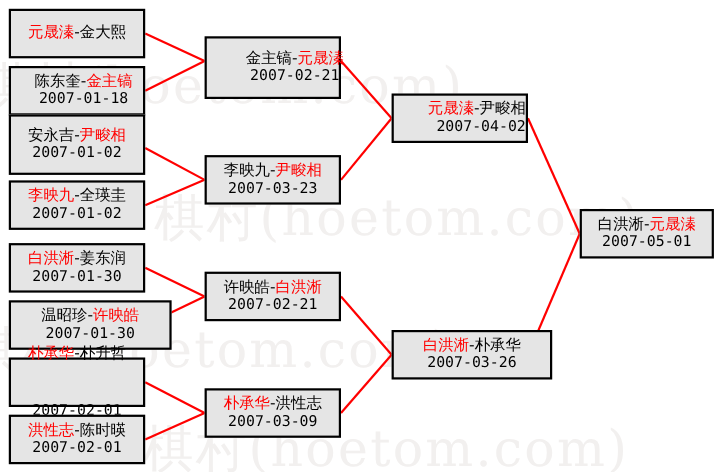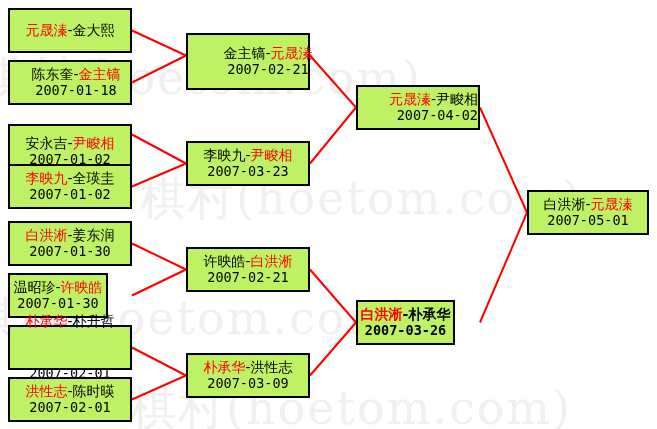--- a/index.html
+++ b/index.html
@@ -32,21 +32,21 @@
   .wm2{left:140px;  top:168px;}
   .wm3{left:-30px;  top:288px;}
   .wm4{left:130px;  top:378px;}
 
   .edges{position:absolute;left:0;top:0;z-index:2;}
 
   .match{
     position:absolute;
     box-sizing:border-box;
     border:2px solid #000000;
-    background:#bef264;
+    background:#e5e5e5;
     z-index:3;
     display:flex;
     flex-direction:column;
     align-items:center;
     justify-content:center;
     line-height:1.12;
   }
   .players{
     white-space:nowrap;
     font-size:14px;
@@ -95,33 +95,33 @@
   </svg>
 
   <div id="match-layer">
       <div class="match" style="left: 8px; top: 8px; width: 124px; height: 45px;">
         <div class="players"><span class="p-win">元晟溱</span><span class="sep">-</span><span class="p-lose">金大熙</span></div>
       </div>
       <div class="match" style="left: 8px; top: 60px; width: 124px; height: 45px; padding-left: 12px;">
         <div class="players"><span class="p-lose">陈东奎</span><span class="sep">-</span><span class="p-win">金主镐</span></div>
         <div class="date">2007-01-18</div>
       </div>
-      <div class="match" style="left: 8px; top: 124px; width: 124px; height: 55px;">
+      <div class="match" style="left: 8px; top: 104px; width: 124px; height: 55px;">
         <div class="players"><span class="p-lose">安永吉</span><span class="sep">-</span><span class="p-win">尹畯相</span></div>
         <div class="date">2007-01-02</div>
       </div>
       <div class="match" style="left: 8px; top: 164px; width: 124px; height: 45px;">
         <div class="players"><span class="p-win">李映九</span><span class="sep">-</span><span class="p-lose">全瑛圭</span></div>
         <div class="date">2007-01-02</div>
       </div>
       <div class="match" style="left: 8px; top: 221px; width: 124px; height: 45px;">
         <div class="players"><span class="p-win">白洪淅</span><span class="sep">-</span><span class="p-lose">姜东润</span></div>
         <div class="date">2007-01-30</div>
       </div>
-      <div class="match" style="left: 8px; top: 273px; width: 100px; height: 45px;">
+      <div class="match" style="left: 8px; top: 273px; width: 148px; height: 45px;">
         <div class="players"><span class="p-lose">温昭珍</span><span class="sep">-</span><span class="p-win">许映皓</span></div>
         <div class="date">2007-01-30</div>
       </div>
       <div class="match" style="left: 8px; top: 325px; width: 124px; height: 45px; gap: 36px;">
         <div class="players"><span class="p-win">朴承华</span><span class="sep">-</span><span class="p-lose">朴升哲</span></div>
         <div class="date">2007-02-01</div>
       </div>
       <div class="match" style="left: 8px; top: 377px; width: 124px; height: 45px;">
         <div class="players"><span class="p-win">洪性志</span><span class="sep">-</span><span class="p-lose">陈时暎</span></div>
         <div class="date">2007-02-01</div>
@@ -139,21 +139,21 @@
         <div class="date">2007-02-21</div>
       </div>
       <div class="match" style="left: 186px; top: 353px; width: 124px; height: 45px;">
         <div class="players"><span class="p-win">朴承华</span><span class="sep">-</span><span class="p-lose">洪性志</span></div>
         <div class="date">2007-03-09</div>
       </div>
       <div class="match" style="left: 356px; top: 85px; width: 124px; height: 45px; align-items: flex-end;">
         <div class="players"><span class="p-win">元晟溱</span><span class="sep">-</span><span class="p-lose">尹畯相</span></div>
         <div class="date">2007-04-02</div>
       </div>
-      <div class="match" style="left: 356px; top: 300px; width: 99px; height: 45px; font-weight: bold;">
+      <div class="match" style="left: 356px; top: 300px; width: 146px; height: 45px;">
         <div class="players"><span class="p-win">白洪淅</span><span class="sep">-</span><span class="p-lose">朴承华</span></div>
         <div class="date">2007-03-26</div>
       </div>
       <div class="match" style="left: 527px; top: 190px; width: 122px; height: 45px;">
         <div class="players"><span class="p-lose">白洪淅</span><span class="sep">-</span><span class="p-win">元晟溱</span></div>
         <div class="date">2007-05-01</div>
       </div>
     </div>
 
 </div>

